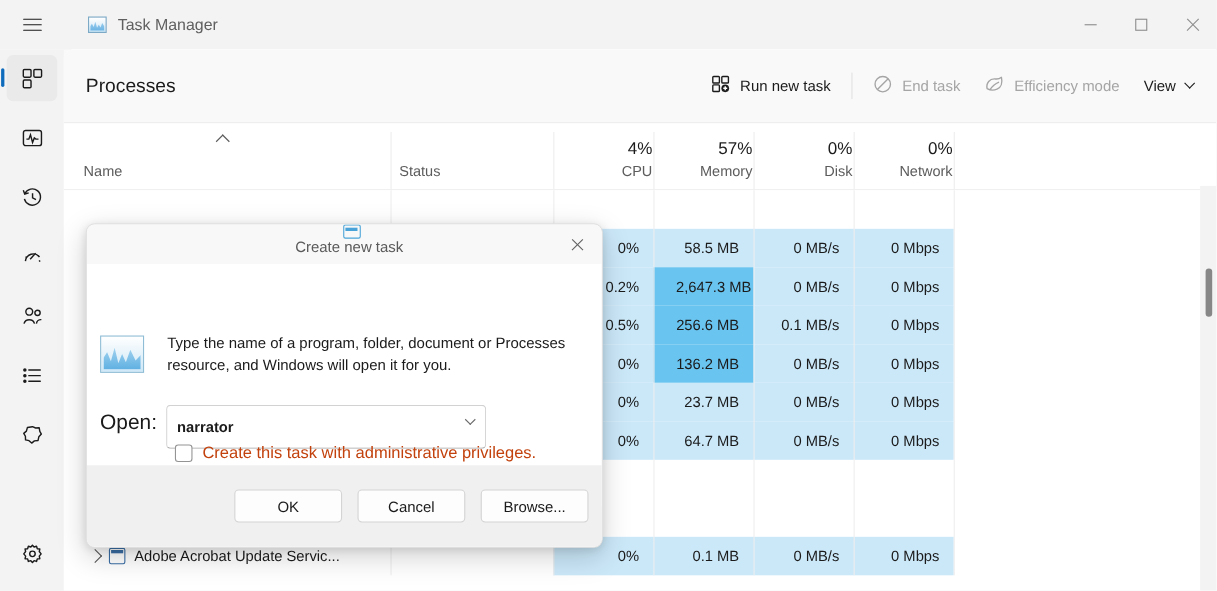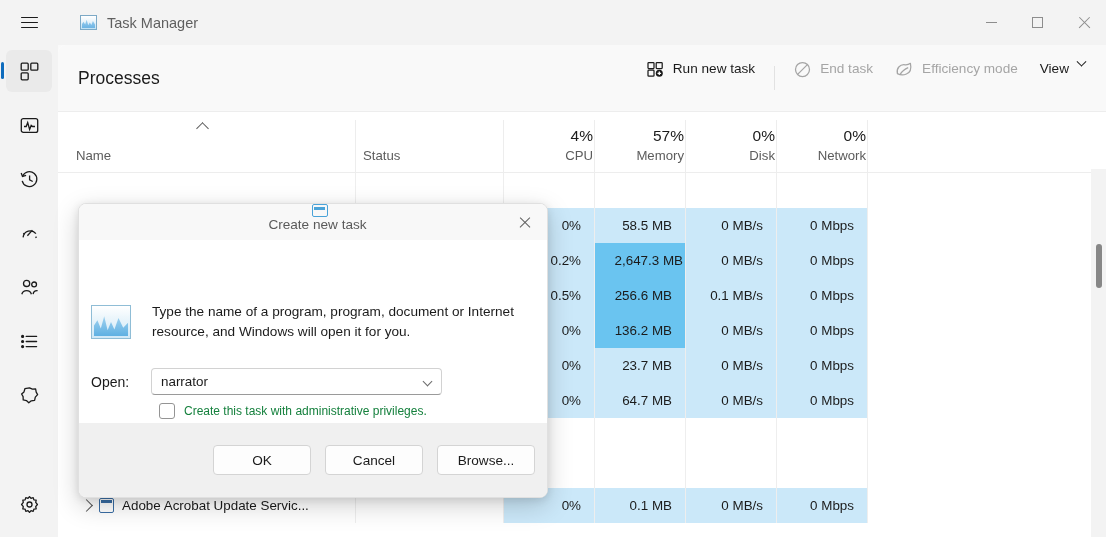--- a/index.html
+++ b/index.html
@@ -113,21 +113,21 @@
   }
   .page-title {
     margin-left: 20px;
     font-size: 17.5px; color: #1b1b1b;
   }
   .tb-actions {
     position: absolute; right: 10px; top: 0;
     height: 66px; display: flex; align-items: center;
   }
   .tb-btn {
-    display: flex; gap: 9px;
+    display: flex; align-items: center; gap: 9px;
     height: 34px; padding: 0 11px;
     border-radius: 5px;
     font-size: 13.6px; color: #1b1b1b;
     white-space: nowrap;
   }
   .tb-btn.disabled { color: #a5a5a5; }
   .tb-sep {
     width: 1px; height: 24px; background: #e2e2e2; margin: 0 8px;
   }
   .chev-down {
@@ -273,30 +273,30 @@
     background: linear-gradient(to top, #5fb0e2 0%, #a8d6f1 100%);
     clip-path: polygon(0% 100%, 0% 52%, 10% 28%, 20% 66%, 30% 10%, 40% 74%,
                        50% 36%, 60% 70%, 72% 18%, 86% 62%, 100% 40%, 100% 100%);
   }
   .dlg-desc {
     position: absolute; left: 73px; top: 62px; width: 370px;
     font-size: 13.6px; color: #1b1b1b; line-height: 20px;
   }
   .dlg-openlabel {
     position: absolute; left: 12px; top: 134px;
-    font-size: 14px; color: #1b1b1b;
+    font-size: 19px; color: #1b1b1b;
   }
   .dlg-combo {
     position: absolute; left: 72px; top: 128px;
-    width: 291px; height: 27px;
+    width: 291px; height: 40px;
     border: 1px solid #d2d2d2;
     border-bottom: 1px solid #9a9a9a;
     border-radius: 4px;
     background: #ffffff;
-    display: flex; align-items: center;
+    display: flex; align-items: center; font-weight: bold;
   }
   .dlg-combo .val {
     margin-left: 9px; font-size: 13.4px; color: #1b1b1b;
   }
   .combo-chev {
     position: absolute; right: 10px; top: 9px;
     width: 7px; height: 7px;
     border-right: 1.2px solid #6b6b6b;
     border-bottom: 1.2px solid #6b6b6b;
     transform: rotate(45deg);
@@ -304,21 +304,21 @@
   .dlg-check {
     position: absolute; left: 80px; top: 163px;
     display: flex; align-items: center; gap: 9px;
   }
   .checkbox {
     width: 16px; height: 16px;
     border: 1.3px solid #949494;
     border-radius: 3px;
     background: #ffffff; flex: none;
   }
-  .dlg-check .lbl { font-size: 12px; color: #15803d; }
+  .dlg-check .lbl { font-size: 15px; color: #c2410c; }
 
   .dlg-footer {
     position: absolute; left: 0; bottom: 0;
     width: 470px; height: 74px;
     background: #f0f0f0;
     display: flex; align-items: center; justify-content: flex-end;
     gap: 14px; padding-right: 14px;
   }
   .dlg-btn {
     width: 98px; height: 30px;
@@ -634,21 +634,21 @@
   <div class="dialog">
     <div class="dlg-titlebar">
       <div class="dlg-win-icon"></div>
       <div class="dlg-title">Create new task</div>
       <div class="dlg-close">
         <span></span>
       </div>
     </div>
     <div class="dlg-body">
       <div class="dlg-bigicon"></div>
-      <div class="dlg-desc">Type the name of a program, program, document or Internet resource, and Windows will open it for you.</div>
+      <div class="dlg-desc">Type the name of a program, folder, document or Processes resource, and Windows will open it for you.</div>
       <div class="dlg-openlabel">Open:</div>
       <div class="dlg-combo">
         <span class="val">narrator</span>
         <span class="combo-chev"></span>
       </div>
       <div class="dlg-check">
         <span class="checkbox"></span>
         <span class="lbl">Create this task with administrative privileges.</span>
       </div>
     </div>

